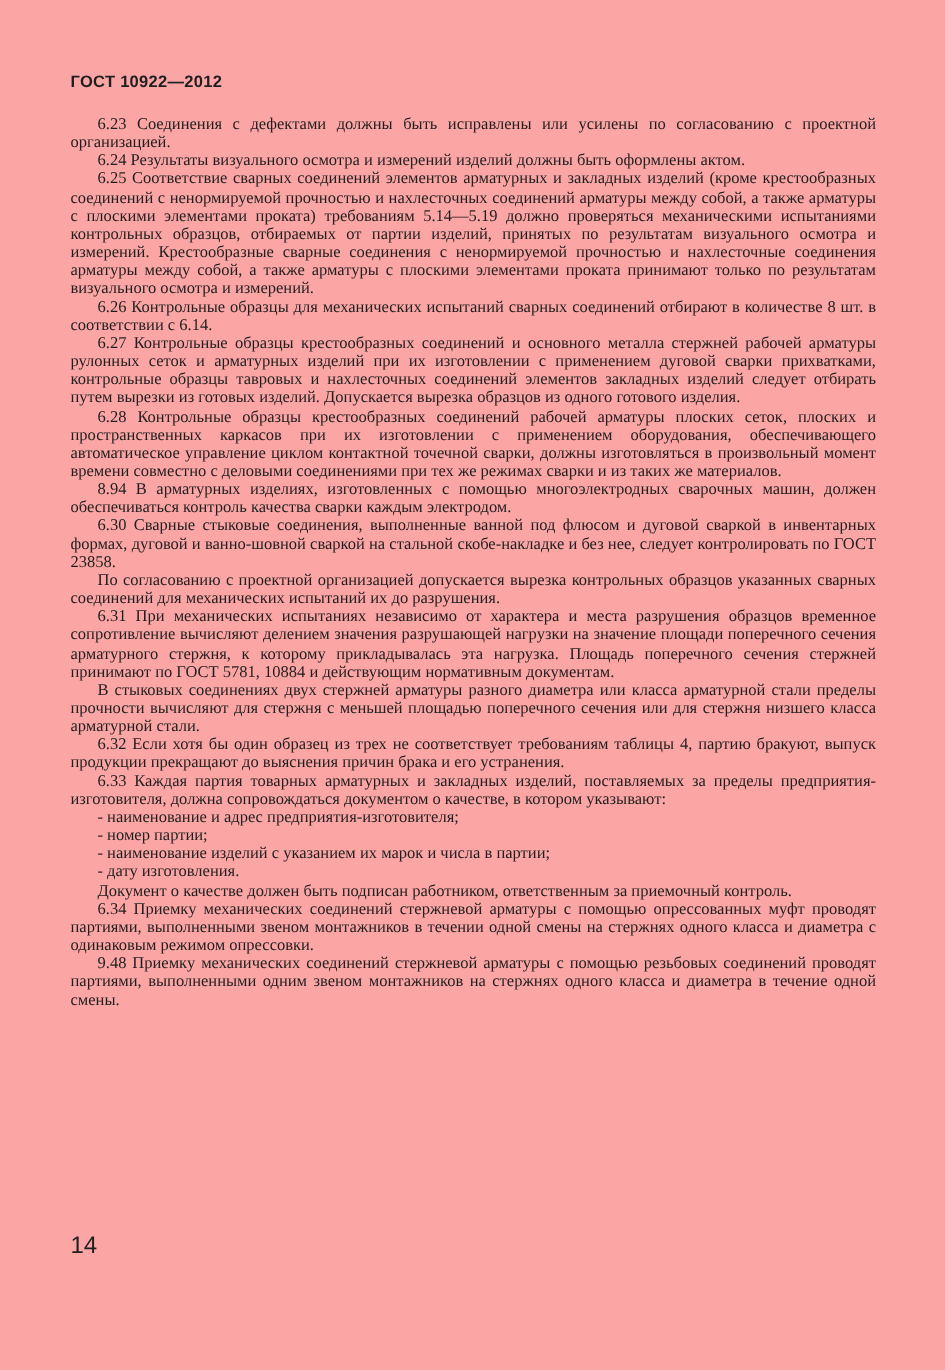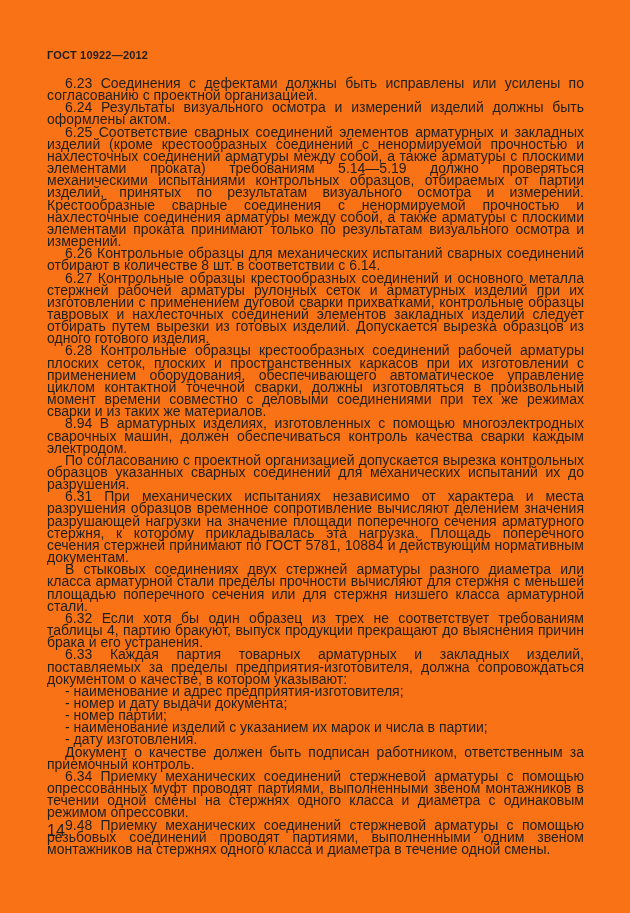--- a/index.html
+++ b/index.html
@@ -4,41 +4,42 @@
 <style>
   html, body {
     margin: 0;
     padding: 0;
     background: #ffffff;
   }
   .page {
     position: relative;
     width: 630px;
     height: 913px;
-    background: #f97316;
+    background: #fca5a5;
     font-family: "Liberation Sans", sans-serif;
     color: #1f1f1f;
     overflow: hidden;
   }
   .doc-header {
     position: absolute;
     left: 47px;
     top: 49px;
     font-size: 11px;
     font-weight: bold;
     letter-spacing: 0.2px;
   }
   .doc-body {
     position: absolute;
     left: 47px;
     top: 77px;
     width: 537px;
-    font-size: 14px;
+    font-size: 11px;
     line-height: 12.15px;
     text-align: justify;
+    font-family: Liberation Serif, serif;
   }
   .doc-body p {
     margin: 0;
     padding: 0;
     text-indent: 18px;
   }
   .page-number {
     position: absolute;
     left: 47px;
     top: 822px;
@@ -52,27 +53,27 @@
   <div class="doc-header">ГОСТ 10922—2012</div>
 
   <div class="doc-body">
     <p>6.23 Соединения с дефектами должны быть исправлены или усилены по согласованию с проектной организацией.</p>
     <p>6.24 Результаты визуального осмотра и измерений изделий должны быть оформлены актом.</p>
     <p>6.25 Соответствие сварных соединений элементов арматурных и закладных изделий (кроме крестообразных соединений с ненормируемой прочностью и нахлесточных соединений арматуры между собой, а также арматуры с плоскими элементами проката) требованиям 5.14—5.19 должно проверяться механическими испытаниями контрольных образцов, отбираемых от партии изделий, принятых по результатам визуального осмотра и измерений. Крестообразные сварные соединения с ненормируемой прочностью и нахлесточные соединения арматуры между собой, а также арматуры с плоскими элементами проката принимают только по результатам визуального осмотра и измерений.</p>
     <p>6.26 Контрольные образцы для механических испытаний сварных соединений отбирают в количестве 8 шт. в соответствии с 6.14.</p>
     <p>6.27 Контрольные образцы крестообразных соединений и основного металла стержней рабочей арматуры рулонных сеток и арматурных изделий при их изготовлении с применением дуговой сварки прихватками, контрольные образцы тавровых и нахлесточных соединений элементов закладных изделий следует отбирать путем вырезки из готовых изделий. Допускается вырезка образцов из одного готового изделия.</p>
     <p>6.28 Контрольные образцы крестообразных соединений рабочей арматуры плоских сеток, плоских и пространственных каркасов при их изготовлении с применением оборудования, обеспечивающего автоматическое управление циклом контактной точечной сварки, должны изготовляться в произвольный момент времени совместно с деловыми соединениями при тех же режимах сварки и из таких же материалов.</p>
     <p>8.94 В арматурных изделиях, изготовленных с помощью многоэлектродных сварочных машин, должен обеспечиваться контроль качества сварки каждым электродом.</p>
+    <p>6.30 Сварные стыковые соединения, выполненные ванной под флюсом и дуговой сваркой в инвентарных формах, дуговой и ванно-шовной сваркой на стальной скобе-накладке и без нее, следует контролировать по ГОСТ 23858.</p>
     <p>По согласованию с проектной организацией допускается вырезка контрольных образцов указанных сварных соединений для механических испытаний их до разрушения.</p>
     <p>6.31 При механических испытаниях независимо от характера и места разрушения образцов временное сопротивление вычисляют делением значения разрушающей нагрузки на значение площади поперечного сечения арматурного стержня, к которому прикладывалась эта нагрузка. Площадь поперечного сечения стержней принимают по ГОСТ 5781, 10884 и действующим нормативным документам.</p>
     <p>В стыковых соединениях двух стержней арматуры разного диаметра или класса арматурной стали пределы прочности вычисляют для стержня с меньшей площадью поперечного сечения или для стержня низшего класса арматурной стали.</p>
     <p>6.32 Если хотя бы один образец из трех не соответствует требованиям таблицы 4, партию бракуют, выпуск продукции прекращают до выяснения причин брака и его устранения.</p>
     <p>6.33 Каждая партия товарных арматурных и закладных изделий, поставляемых за пределы предприятия-изготовителя, должна сопровождаться документом о качестве, в котором указывают:</p>
     <p>- наименование и адрес предприятия-изготовителя;</p>
-    <p>- номер и дату выдачи документа;</p>
     <p>- номер партии;</p>
     <p>- наименование изделий с указанием их марок и числа в партии;</p>
     <p>- дату изготовления.</p>
     <p>Документ о качестве должен быть подписан работником, ответственным за приемочный контроль.</p>
     <p>6.34 Приемку механических соединений стержневой арматуры с помощью опрессованных муфт проводят партиями, выполненными звеном монтажников в течении одной смены на стержнях одного класса и диаметра с одинаковым режимом опрессовки.</p>
     <p>9.48 Приемку механических соединений стержневой арматуры с помощью резьбовых соединений проводят партиями, выполненными одним звеном монтажников на стержнях одного класса и диаметра в течение одной смены.</p>
   </div>
 
   <div class="page-number">14</div>
 </div>

